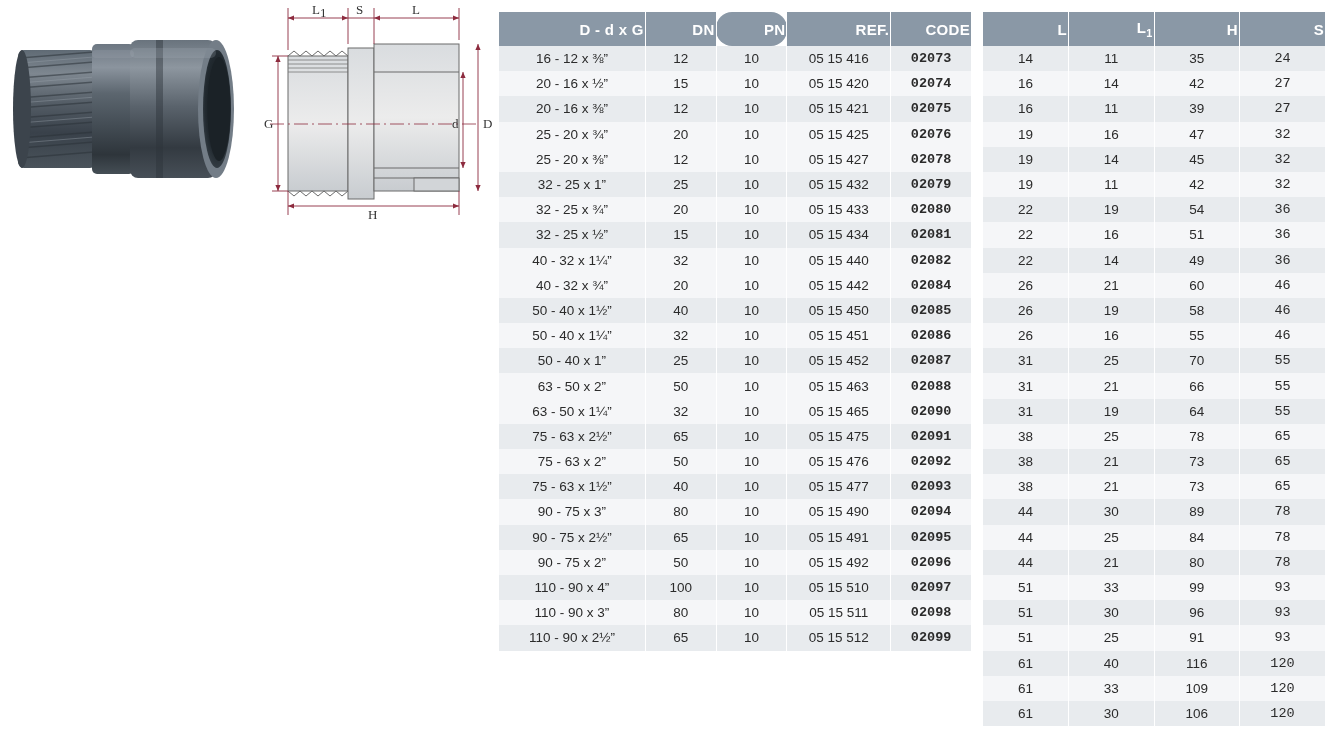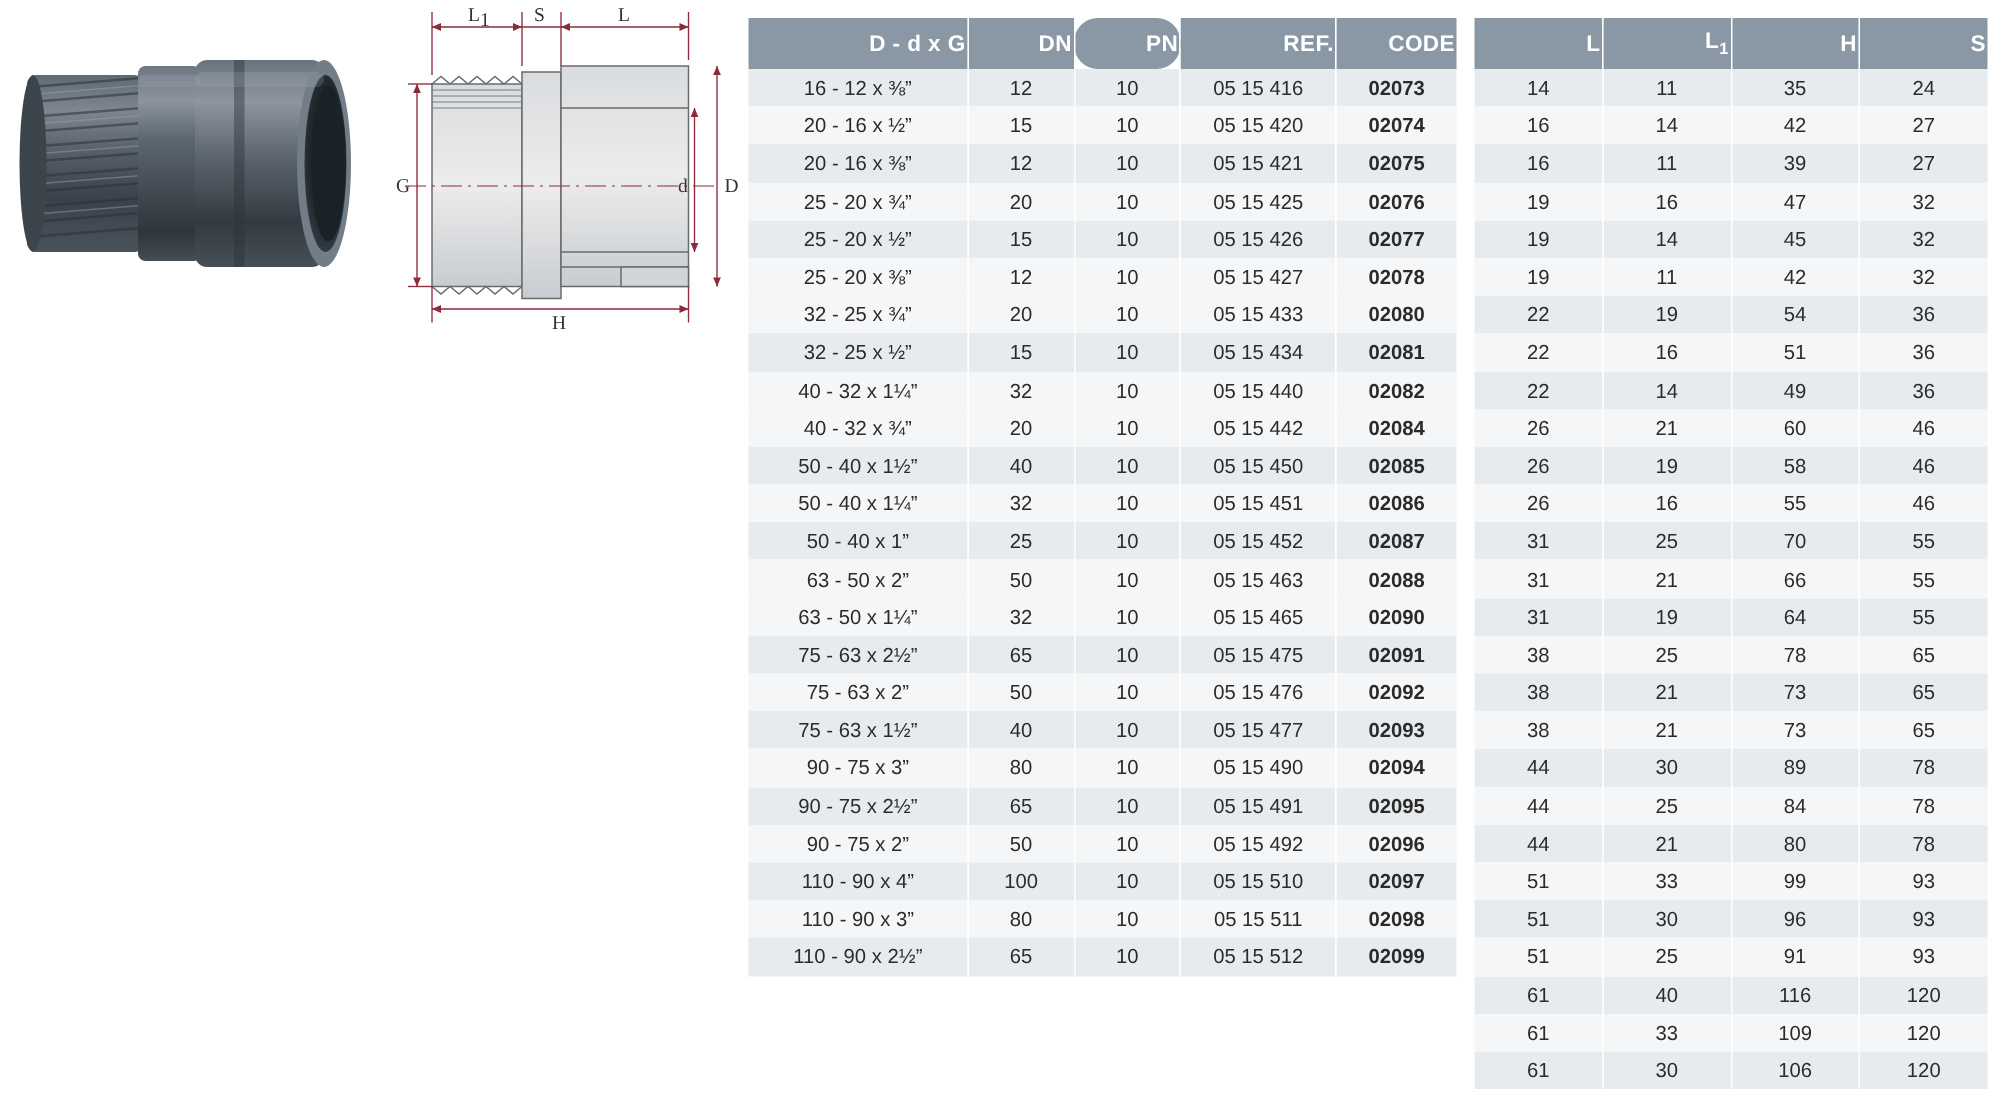--- a/index.html
+++ b/index.html
@@ -61,21 +61,21 @@
   }
   table th:last-child { border-right: none; }
   table td {
     font-size: 13.5px;
     color: #2b2b2b;
     height: 25.2px;
     text-align: center;
     border-right: 1px solid #ffffff;
     padding: 0;
   }
-  table td:last-child { border-right: none; }
+  table td:last-child { border-right: none; font-family: Liberation Mono, monospace; }
   tr.odd td  { background: #e8ebee; }
   tr.even td { background: #f5f6f8; }
   td.code-cell { font-weight: bold; }
   td.dim-cell { font-size: 13.5px; }
 
   .col-dg  { width: 31%; }
   .col-dn  { width: 15%; }
   .col-pn  { width: 15%; border-radius: 16px; }
   .col-ref { width: 22%; }
   .col-code{ width: 17%; margin-top: 16px; }
@@ -284,33 +284,33 @@
           <td>05 15 421</td>
           <td class="code-cell">02075</td>
         </tr>
         <tr class="even">
           <td>25 - 20 x ¾”</td>
           <td>20</td>
           <td>10</td>
           <td>05 15 425</td>
           <td class="code-cell">02076</td>
         </tr>
-        <tr class="odd">
-          <td>25 - 20 x ½”</td>
-          <td>15</td>
-          <td>10</td>
-          <td>05 15 426</td>
-          <td class="code-cell">02077</td>
-        </tr>
         <tr class="even">
           <td>25 - 20 x ⅜”</td>
           <td>12</td>
           <td>10</td>
           <td>05 15 427</td>
           <td class="code-cell">02078</td>
+        </tr>
+        <tr class="odd">
+          <td>32 - 25 x 1”</td>
+          <td>25</td>
+          <td>10</td>
+          <td>05 15 432</td>
+          <td class="code-cell">02079</td>
         </tr>
         <tr class="even">
           <td>32 - 25 x ¾”</td>
           <td>20</td>
           <td>10</td>
           <td>05 15 433</td>
           <td class="code-cell">02080</td>
         </tr>
         <tr class="odd">
           <td>32 - 25 x ½”</td>

